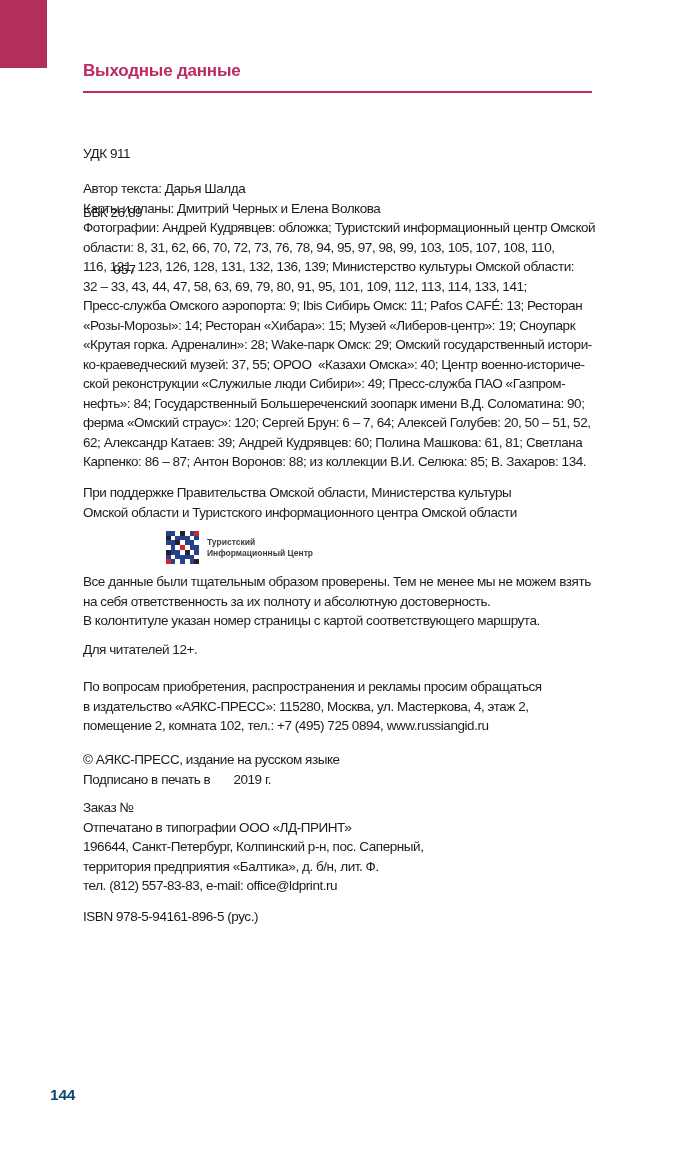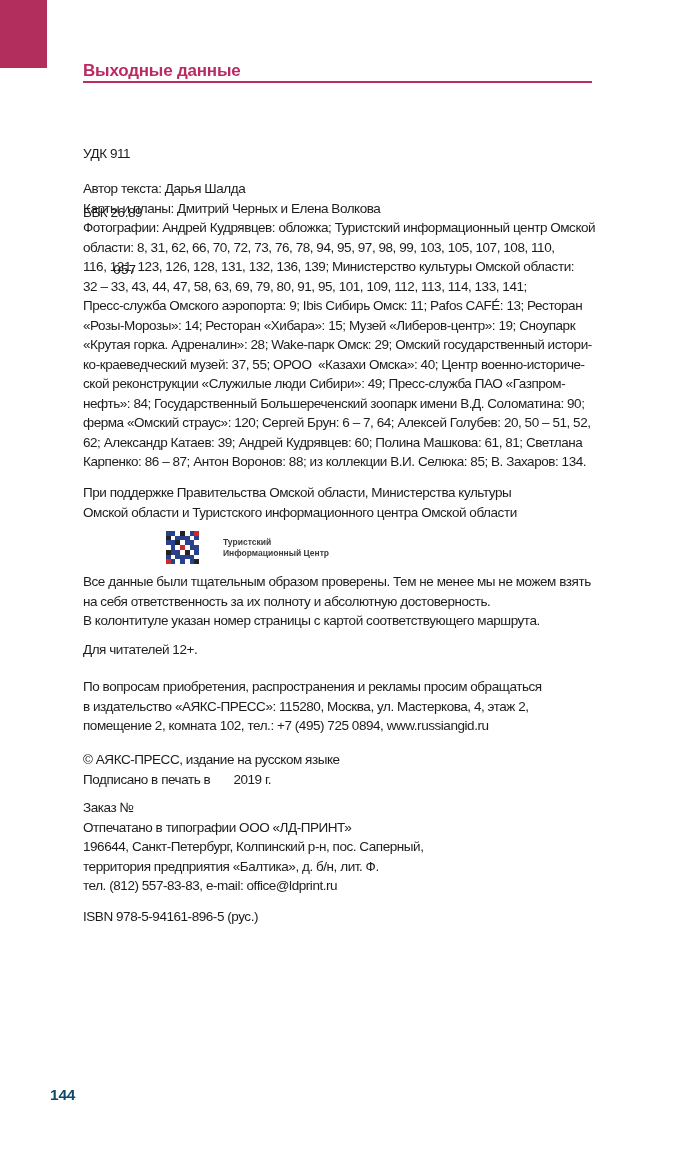--- a/index.html
+++ b/index.html
@@ -22,37 +22,37 @@
     line-height: 19.5px;
     letter-spacing: -0.45px;
     white-space: pre;
   }
   .page-title {
     position: absolute; left: 83px; top: 50px;
     width: 509px;
     font-size: 17px; font-weight: bold;
     color: #bb2a63;
     letter-spacing: -0.2px;
-    padding-bottom: 0;
+    padding-bottom: 10px;
     border-bottom: 2px solid #bb2a63;
     white-space: pre;
   }
   .codes { top: 105px; }
   .codes .code-line { white-space: pre; }
   .codes .indent { padding-left: 30px; font-family: Liberation Mono, monospace; }
   .credits { top: 179px; }
   .support { top: 483px; }
   .logos-row { position: absolute; left: 83px; top: 531px; width: 509px; height: 40px; }
   .logo-tic { position: absolute; left: 83px; top: 0; display: flex; align-items: center; }
   .logo-tic svg { display: block; }
   .logo-label {
     font-size: 8.5px; font-weight: bold; color: #3c3c3c;
     line-height: 11px; letter-spacing: 0; white-space: pre;
   }
-  .logo-tic .logo-label { margin-left: 24px; }
+  .logo-tic .logo-label { margin-left: 8px; }
   .logo-ministry { position: absolute; left: 247px; top: 2px; display: flex; align-items: center; }
   .logo-ministry .logo-label { text-align: right; margin-right: 7px; width: 112px; }
   .logo-ministry svg { display: block; }
   .disclaimer { top: 572px; }
   .readers { top: 640px; }
   .purchase { top: 677px; }
   .copyright { top: 750px; }
   .printing { top: 798px; }
   .isbn { top: 907px; }
   .page-number {

